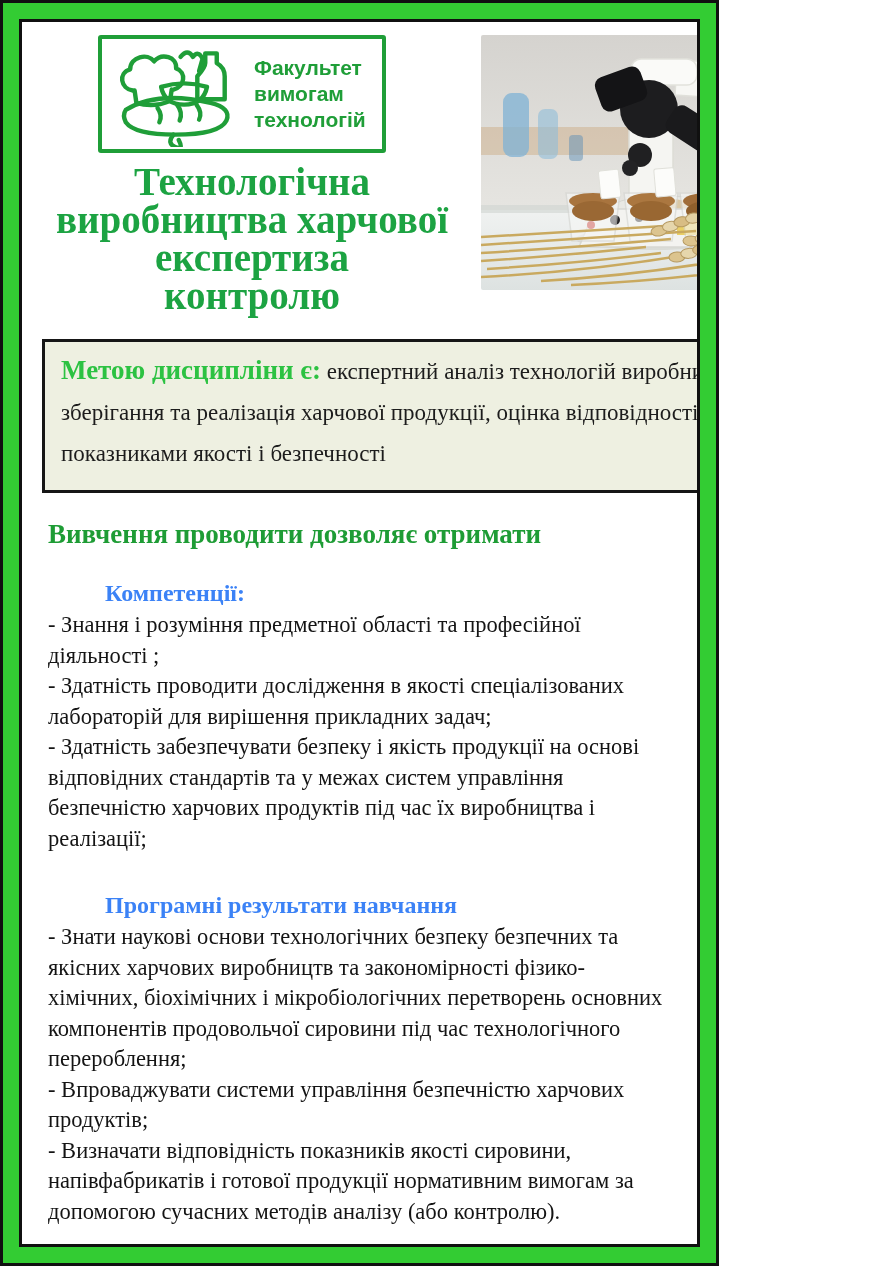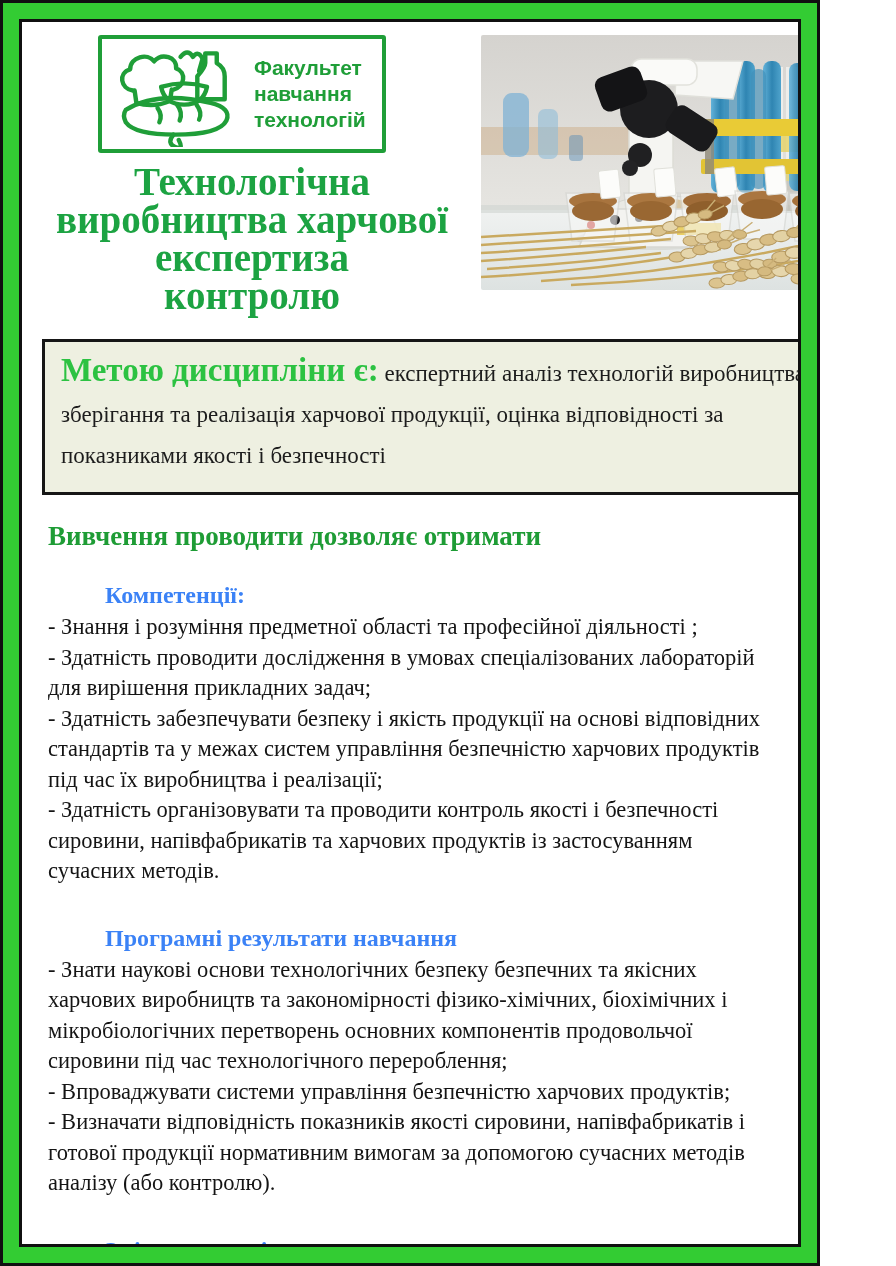--- a/index.html
+++ b/index.html
@@ -1,17 +1,17 @@
 <!DOCTYPE html>
 <html><head>
 <meta charset="utf-8">
 <style>
   html,body{margin:0;padding:0;background:#ffffff;}
   .page{
-    width:820px;height:1266px;box-sizing:border-box;
+    width:719px;height:1266px;box-sizing:border-box;
     border:3px solid #101010;
     font-family:"Liberation Serif", serif;
     color:#141414;
   }
   .green-frame{width:100%;height:100%;box-sizing:border-box;border:16px solid #33cc33;}
   .inner{width:100%;height:100%;box-sizing:border-box;border:3px solid #101010;background:#ffffff;overflow:hidden;}
   .content{padding:10px 24px 0 26px;}
 
   
   .header{display:flex;}
@@ -31,21 +31,21 @@
   }
   .hero{width:400px;height:255px;flex:0 0 auto;margin-top:3px;margin-left:25px;border-radius:2px;overflow:hidden;}
 
   
   .goal-box{
     margin:24px 0 0 -6px;width:806px;box-sizing:border-box;
     border:3px solid #161616;background:#eef0e1;
     padding:8px 18px 16px 16px;
     font-size:23px;line-height:41px;color:#1c1c1c;
   }
-  .goal-label{color:#2cc242;font-weight:700;font-size:33px;}
+  .goal-label{color:#2cc242;font-weight:700;font-size:27px;}
 
   
   .section-heading{
     margin:26px 0 0 0;font-weight:700;font-size:27px;color:#1e9c35;
   }
   .sub-heading{
     margin:38px 0 3px 57px;font-weight:700;font-size:24px;color:#3b82f6;
   }
   .sub-heading.first{margin-top:30px;}
   .body-list p{margin:0;font-size:22.5px;line-height:30.5px;max-width:802px;}
@@ -78,21 +78,21 @@
 
           <path d="M84,18 q8,-10 14,0 q6,-8 11,2 l-4,14"></path>
 
           <path d="M22,78 q36,-22 96,-8 q24,6 18,20 q-8,16 -58,16 q-46,0 -56,-14 q-4,-8 0,-14 z"></path>
           <path d="M58,76 q6,8 2,16 M80,72 q7,9 3,18 M102,72 q7,9 3,17"></path>
 
           <path d="M76,106 q-8,10 2,14 q10,4 4,-8"></path>
         </svg>
         <div class="logo-text">
           <div>Факультет</div>
-          <div>навчання</div>
+          <div>вимогам</div>
           <div>технологій</div>
         </div>
       </div>
 
       <div class="doc-title">
         <div>Технологічна</div>
         <div>виробництва харчової</div>
         <div>експертиза</div>
         <div>контролю</div>
       </div>
@@ -241,23 +241,22 @@
 
   <div class="goal-box">
     <span class="goal-label">Метою дисципліни є:</span><span> експертний аналіз технологій виробництва, зберігання та реалізація харчової продукції, оцінка відповідності за показниками якості і безпечності</span>
   </div>
 
   <div class="section-heading">Вивчення проводити дозволяє отримати</div>
 
   <div class="sub-heading first">Компетенції:</div>
   <div class="body-list">
     <p>- Знання і розуміння предметної області та професійної діяльності ;</p>
-    <p>- Здатність проводити дослідження в умовах спеціалізованих лабораторій для вирішення прикладних задач;</p>
+    <p>- Здатність проводити дослідження в якості спеціалізованих лабораторій для вирішення прикладних задач;</p>
     <p>- Здатність забезпечувати безпеку і якість продукції на основі відповідних стандартів та у межах систем управління безпечністю харчових продуктів під час їх виробництва і реалізації;</p>
-    <p>- Здатність організовувати та проводити контроль якості і безпечності сировини, напівфабрикатів та харчових продуктів із застосуванням сучасних методів.</p>
   </div>
 
   <div class="sub-heading">Програмні результати навчання</div>
   <div class="body-list">
     <p>- Знати наукові основи технологічних безпеку безпечних та якісних харчових виробництв та закономірності фізико-хімічних, біохімічних і мікробіологічних перетворень основних компонентів продовольчої сировини під час технологічного перероблення;</p>
     <p>- Впроваджувати системи управління  безпечністю харчових продуктів;</p>
     <p>- Визначати відповідність показників якості сировини, напівфабрикатів і готової продукції нормативним вимогам за допомогою сучасних методів аналізу (або контролю).</p>
   </div>
 
   <div class="sub-heading">Зміст дисципліни:</div>

